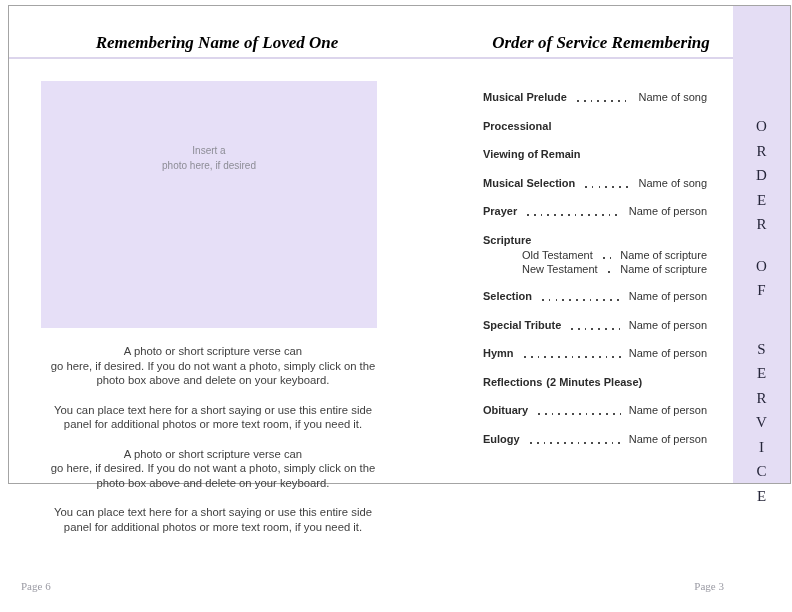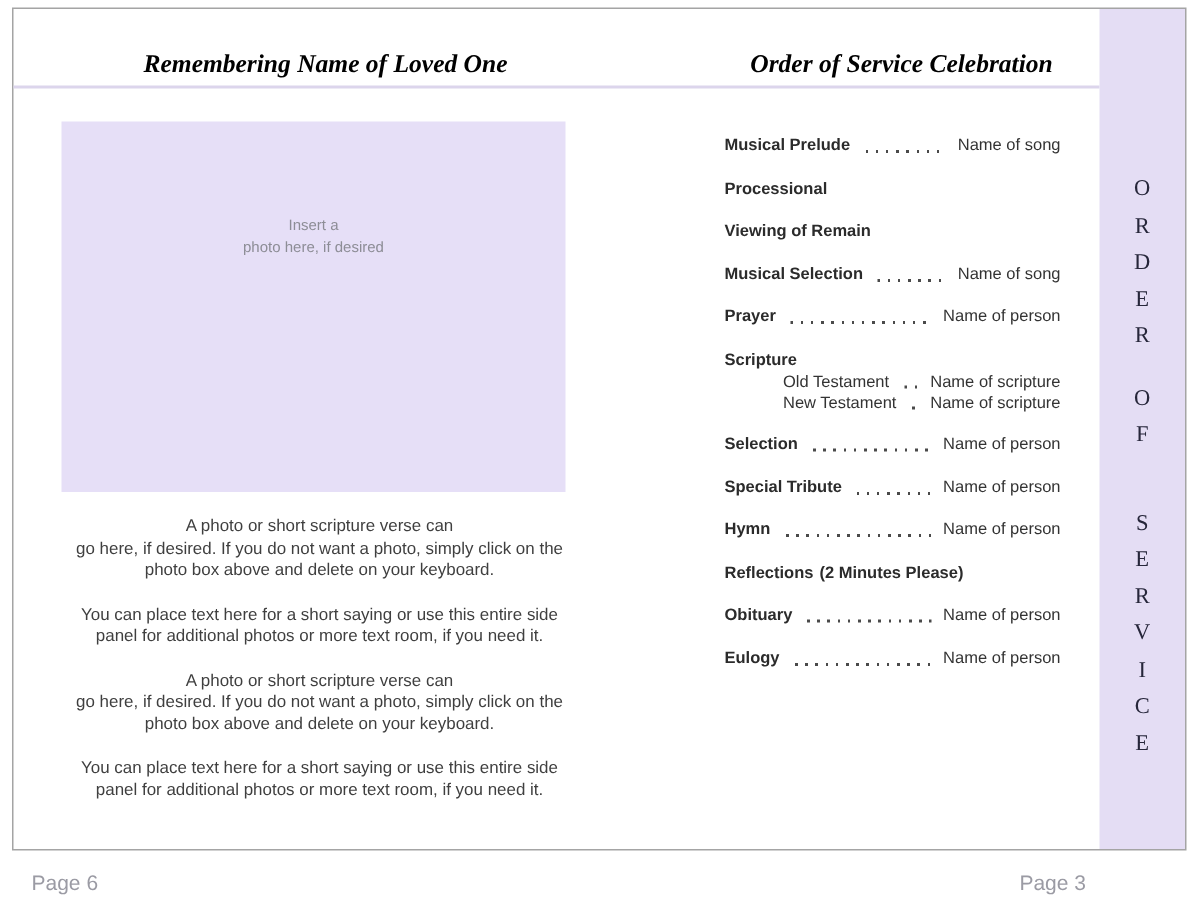--- a/index.html
+++ b/index.html
@@ -5,21 +5,21 @@
   * { margin: 0; padding: 0; box-sizing: border-box; }
   html, body {
     width: 792px; height: 612px;
     background: #ffffff;
     font-family: "Liberation Sans", sans-serif;
     overflow: hidden;
   }
   .frame {
     position: absolute;
     left: 8px; top: 5px;
-    width: 783px; height: 562px;
+    width: 783px; height: 479px;
     border: 1px solid #a4a4a4;
     background: #ffffff;
   }
   
   .strip {
     position: absolute;
     top: 0; right: 0; bottom: 0;
     width: 57px;
     background: #e4ddf4;
     display: flex;
@@ -117,22 +117,22 @@
   .svc-sub .svc-row {
     margin: 0 0 0 39px;
     line-height: 14px;
     color: #333333;
   }
   .svc-sub .svc-label { font-weight: normal; }
   
   .page-num {
     position: absolute;
     top: 574px;
-    font-family: Liberation Sans, sans-serif;
-    font-size: 14px;
+    font-family: Liberation Serif, serif;
+    font-size: 11px;
     color: #9b9ba4;
   }
   .page-num-left  { left: 12px; }
   .page-num-right { right: 66px; }
 </style>
 </head>
 <body>
 
 <div class="frame">
 
@@ -153,21 +153,21 @@
 panel for additional photos or more text room, if you need it.</div>
       <div class="para">A photo or short scripture verse can
 go here, if desired. If you do not want a photo, simply click on the
 photo box above and delete on your keyboard.</div>
       <div class="para">You can place text here for a short saying or use this entire side
 panel for additional photos or more text room, if you need it.</div>
     </div>
 
   <div class="page-num page-num-left">Page 6</div>
 
-  <div class="page-title title-right">Order of Service Celebration</div>
+  <div class="page-title title-right">Order of Service Remembering</div>
 
   <div class="svc-list">
       <div class="svc-row">
         <span class="svc-label">Musical Prelude</span>
         <span class="svc-leader"></span>
         <span class="svc-value">Name of song</span>
       </div>
       <div class="svc-row">
         <span class="svc-label">Processional</span>
       </div>

